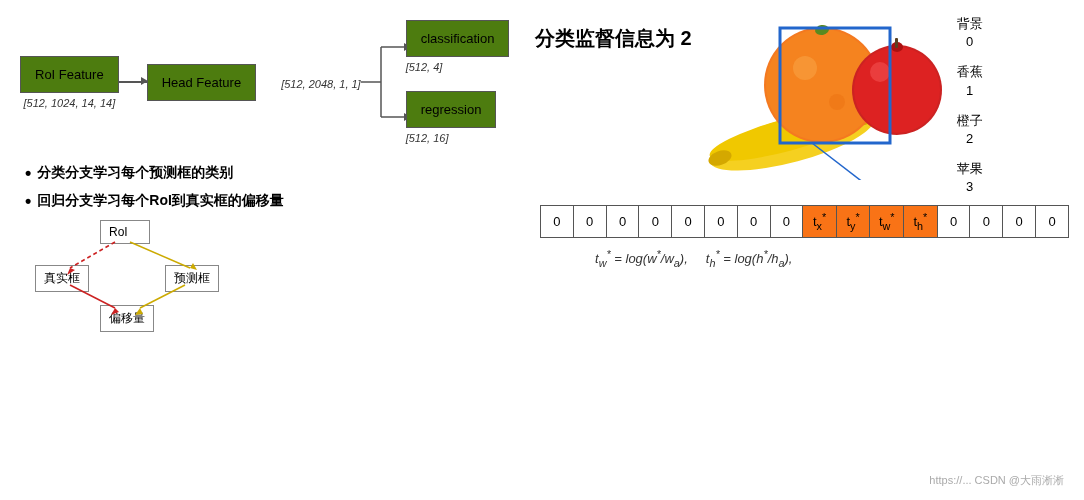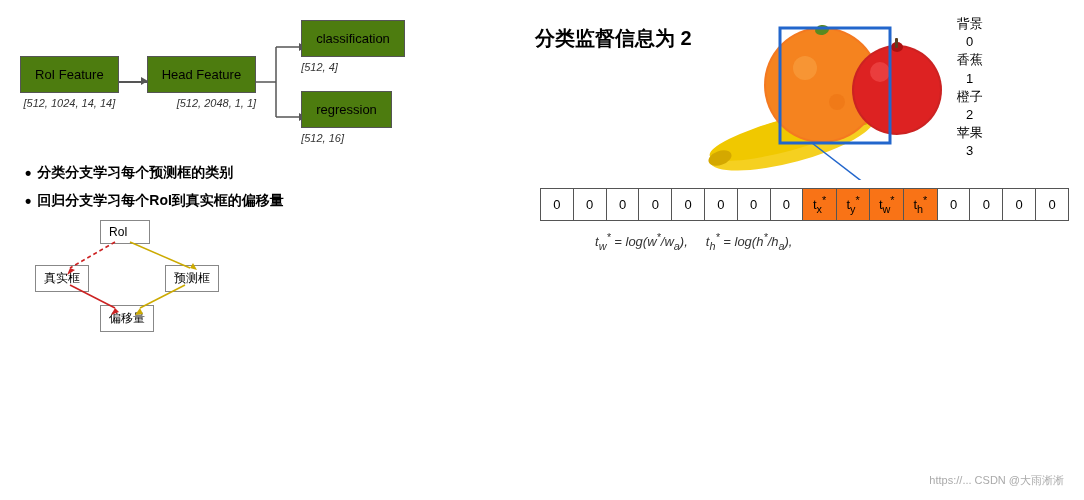--- a/index.html
+++ b/index.html
@@ -151,21 +151,21 @@
       position: relative;
       width: 240px;
       height: 170px;
       flex-shrink: 0;
     }
 
     
     .legend {
       display: flex;
       flex-direction: column;
-      gap: 0;
+      gap: 12px;
       margin-top: 5px;
       margin-left: 5px;
       justify-content: center;
     }
 
     .legend-item {
       display: flex;
       flex-direction: column;
       align-items: center;
       font-size: 13px;
@@ -218,22 +218,23 @@
     }
 
     .roi-feature-col {
       display: flex;
       flex-direction: column;
       align-items: center;
     }
 
     .head-feature-col {
       display: flex;
-      flex-direction: column;
-      align-items: flex-end;
+      flex-direction: row;
+      align-items: center;
+      gap: 25px;
     }
   </style>
 </head>
 <body>
 
 <div class="main-container">
 
   <div class="left-section">
 
     <div class="flow-diagram">

